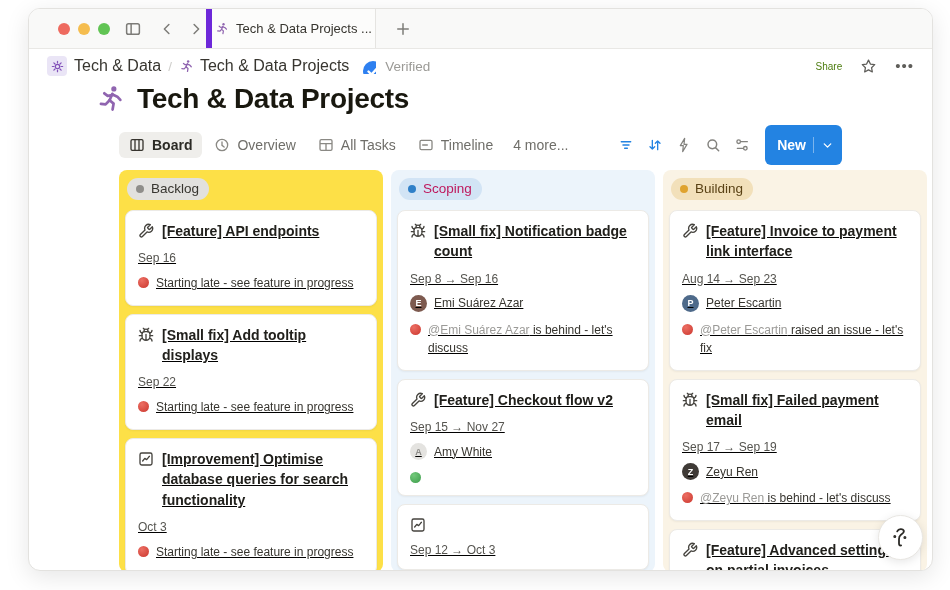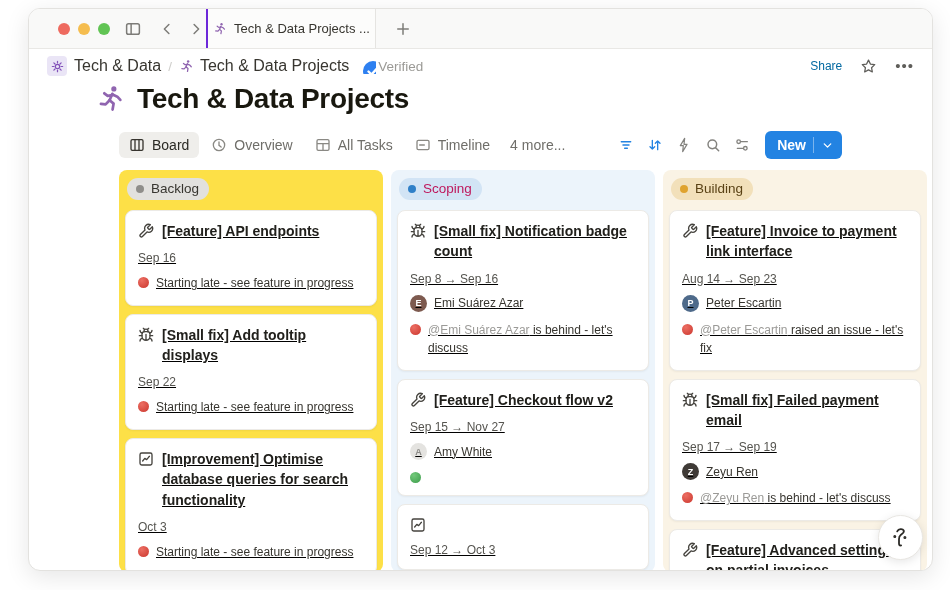--- a/index.html
+++ b/index.html
@@ -10,59 +10,59 @@
     background:#fff; border:1px solid #e3e2df; border-radius:12px;
     box-shadow:0 6px 24px rgba(0,0,0,.10); overflow:hidden; }
 
   
   .titlebar { position:relative; height:40px; background:#f9f9f8; border-bottom:1px solid #e9e8e5; }
   .tl-row { position:absolute; left:29px; top:14px; display:flex; gap:8px; }
   .tl { width:12px; height:12px; border-radius:50%; }
   .tl.red{background:#ee6a5f}.tl.yellow{background:#f5bd4f}.tl.green{background:#61c454}
   .tb-icon { position:absolute; top:11px; width:18px; height:18px; color:#7d7c78; }
   .tab { position:absolute; left:177px; top:0; width:170px; height:39px;
-    background:#fcfcfb; border-left:2px solid #6d28d9; border-right:1px solid #e5e4e1;
+    background:#fcfcfb; border-left:6px solid #6d28d9; border-right:1px solid #e5e4e1;
     display:flex; align-items:center; justify-content:center; gap:7px; }
   .tab svg { width:14px; height:14px; color:#9065b0; }
   .tab-label { font-size:13px; color:#37352f; }
 
   
   .crumbrow { position:absolute; left:0; top:41px; width:100%; height:32px;
     display:flex; align-items:center; padding:0 18px; }
   .ws-icon { width:20px; height:20px; border-radius:4px; background:#eae5f6;
     display:flex; align-items:center; justify-content:center; margin-right:7px; }
   .ws-icon svg { width:13px; height:13px; color:#8453ba; }
   .crumb-text { font-size:16px; color:#37352f; }
   .crumb-sep { font-size:13.5px; color:#cfcecb; margin:0 7px; }
   .crumb-runner { width:15px; height:15px; color:#9065b0; margin-right:6px; }
-  .verified { display:flex; align-items:center; gap:2px; margin-left:12px; }
+  .verified { display:flex; align-items:center; gap:9px; margin-left:12px; }
   .verified svg { width:15px; height:15px; }
   .verified span { font-size:13.5px; color:#9b9a96; }
   .crumb-right { margin-left:auto; display:flex; align-items:center; gap:18px; }
-  .share-label { font-size:12px; color:#0369a1; }
+  .share-label { font-size:10px; color:#4d7c0f; }
   .crumb-right svg { width:17px; height:17px; color:#5f5e5a; }
   .dots { font-size:15px; color:#5f5e5a; letter-spacing:1px; line-height:10px; }
 
   
   .title-row { position:absolute; left:66px; top:74px; display:flex; align-items:center; gap:11px; }
   .title-row svg { width:31px; height:31px; color:#9065b0; }
   .page-title { font-size:28px; font-weight:700; color:#19180f; letter-spacing:-.3px; }
 
   
   .views { position:absolute; left:90px; top:120px; height:32px; display:flex; align-items:center; gap:2px; }
   .vtab { display:flex; align-items:center; gap:7px; padding:5px 10px; border-radius:6px;
     font-size:14px; color:#6f6e69; }
   .vtab svg { width:16px; height:16px; color:#8a8984; }
-  .vtab.active { background:#efeeeb; color:#2b2a25; font-weight:400; }
+  .vtab.active { background:#efeeeb; color:#2b2a25; font-weight:700; }
   .vtab.active svg { color:#37352f; }
   .vmore { font-size:14px; color:#6f6e69; padding:5px 8px; }
   .view-controls { position:absolute; top:120px; right:90px; height:32px; display:flex; align-items:center; gap:13px; }
   .view-controls .vc { width:16px; height:16px; color:#83827e; }
   .view-controls .vc.blue { color:#2383e2; }
-  .new-btn { display:flex; align-items:center; height:28px; background:#2383e2; color:#fff;
+  .new-btn { display:flex; align-items:center; height:40px; background:#2383e2; color:#fff;
     border-radius:6px; padding:0 8px 0 12px; margin-left:2px; }
   .new-btn .lbl { font-size:14px; font-weight:700; }
   .new-btn .div { width:1px; height:16px; background:rgba(255,255,255,.4); margin:0 7px; }
   .new-btn svg { width:13px; height:13px; color:#fff; }
 
   
   .board { position:absolute; left:90px; top:161px; width:810px; height:402px;
     display:flex; gap:8px; overflow:hidden; }
   .column { width:264px; flex:0 0 264px; border-radius:8px; padding:6px; }
   .col-0 { background:#fde047; }

